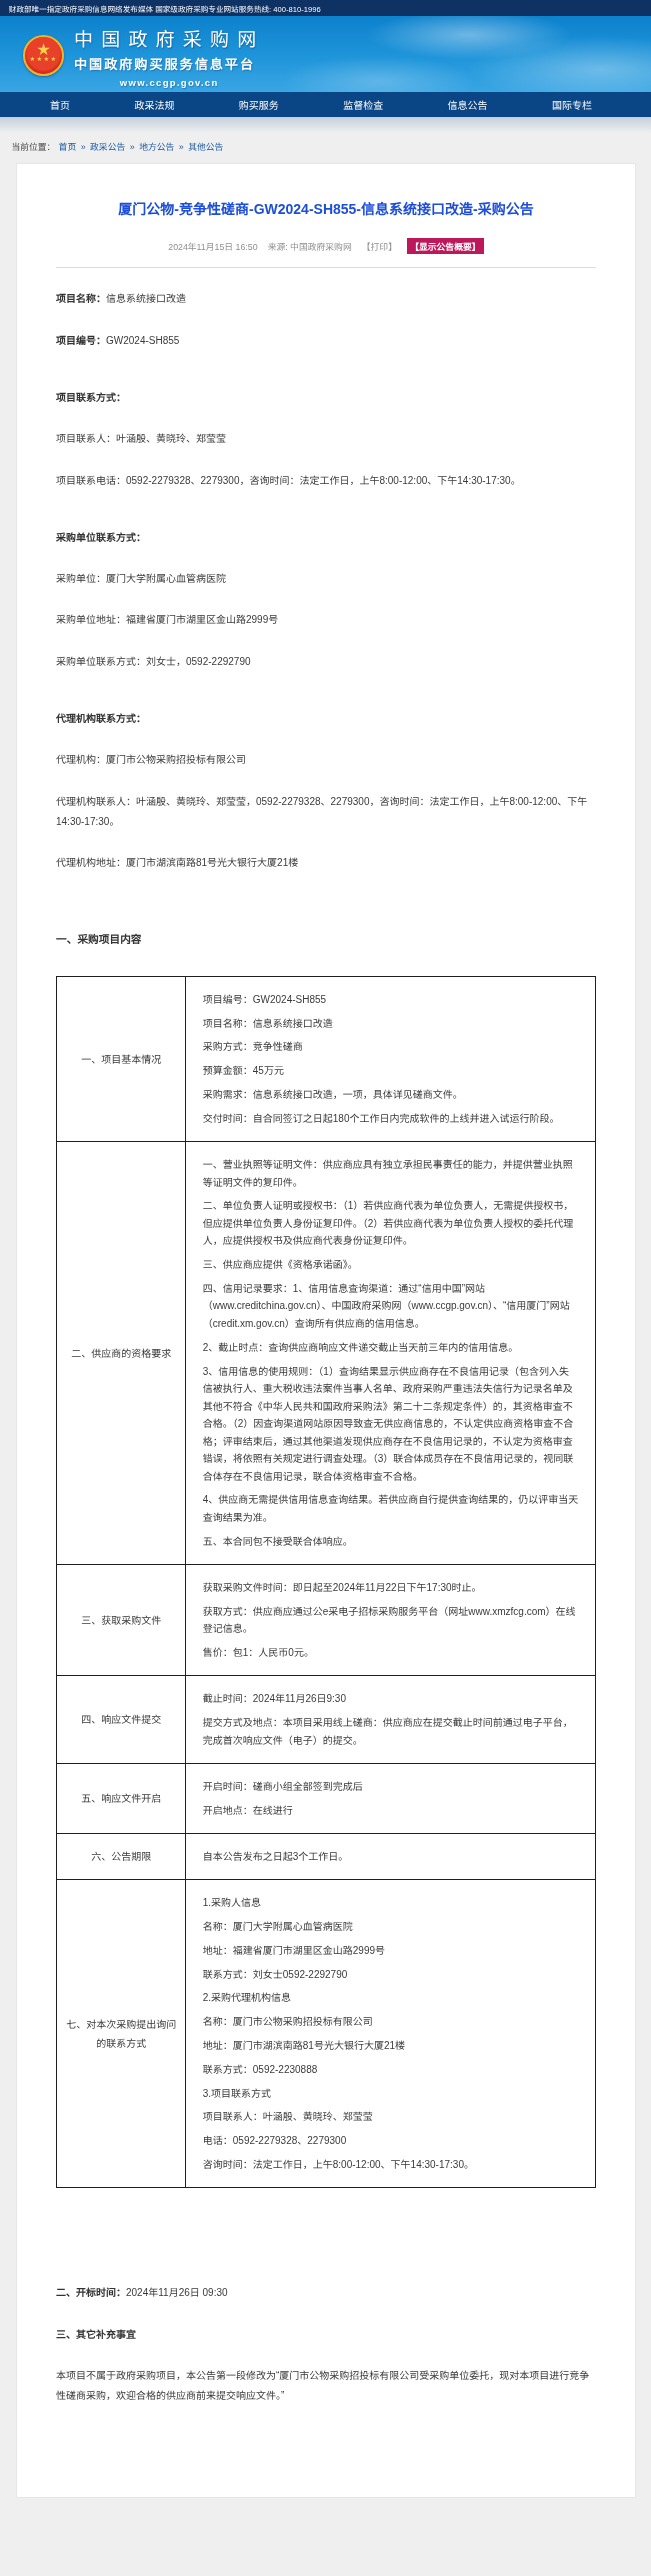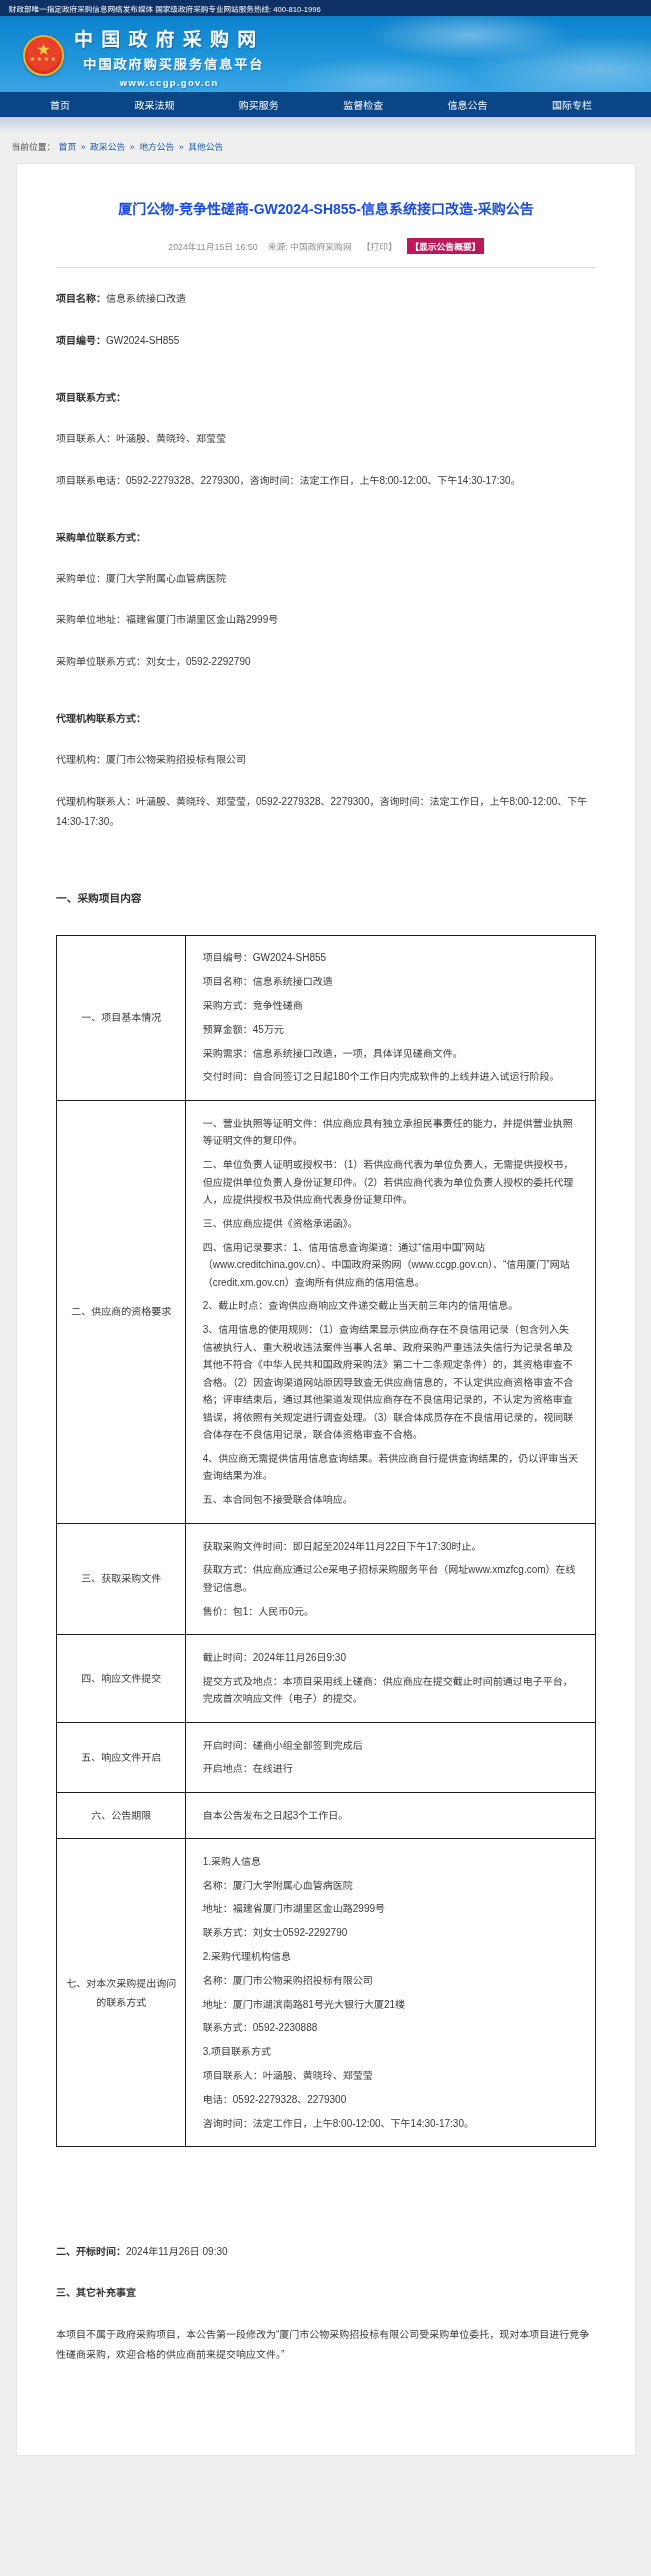--- a/index.html
+++ b/index.html
@@ -23,24 +23,24 @@
       radial-gradient(139px 35px at 58% 85%,rgba(255,255,255,.22),transparent 70%);}
   .brand{position:relative;z-index:1;display:flex;align-items:center;gap:10px;padding:7.6px 0 0 23px;}
   .emblem{width:37px;height:37px;border-radius:50%;flex:0 0 auto;position:relative;
     background:radial-gradient(circle at 50% 45%,#e8402a 0 58%,#c52314 75%);
     border:2.5px solid #eeb52a;box-shadow:0 1.3px 2.5px rgba(0,40,90,.4);}
   .emblem .star{position:absolute;left:0;right:0;top:3.8px;text-align:center;
     color:#f8d34a;font-size:16.4px;line-height:1;}
   .emblem .stars-small{position:absolute;left:0;right:0;top:19px;text-align:center;
     color:#f8d34a;font-size:6.3px;letter-spacing:1.3px;line-height:1;}
   .titles{color:#fff;}
-  .site-name{font-size:19px;font-weight:bold;letter-spacing:8.2px;
+  .site-name{font-size:19px;font-weight:normal;letter-spacing:8.2px;
     text-shadow:0.6px 1.3px 1.3px rgba(0,40,90,.45);}
   .subtitle{font-size:13.2px;font-weight:bold;letter-spacing:1.9px;margin-top:3.8px;
-    text-shadow:0.6px 0.6px 1.3px rgba(0,40,90,.4);text-align:right;}
+    text-shadow:0.6px 0.6px 1.3px rgba(0,40,90,.4);}
   .site-url{font-size:9.5px;font-weight:bold;letter-spacing:1.3px;margin-top:3.2px;text-align:center;
     text-shadow:0.6px 0.6px 1.3px rgba(0,40,90,.4);}
   
   .nav{background:#0a4586;height:25px;display:flex;align-items:center;
     justify-content:space-between;padding:0 60px 0 50px;}
   .nav-item{color:#fff;font-size:10px;text-decoration:none;white-space:nowrap;}
   .fade-strip{height:16.4px;background:linear-gradient(180deg,#c2d0dd 0%,#efeff0 100%);}
   
   .breadcrumb{padding:6.3px 11.4px 8.8px;font-size:8.8px;color:#444;}
   .bc-link{color:#1c5aa0;text-decoration:none;margin:0 3.2px;}
@@ -126,20 +126,21 @@
         <p class="para para-gap"><strong>项目联系方式：</strong></p>
         <p class="para">项目联系人：叶涵殷、黄晓玲、郑莹莹</p>
         <p class="para">项目联系电话：0592-2279328、2279300，咨询时间：法定工作日，上午8:00-12:00、下午14:30-17:30。</p>
         <p class="para para-gap"><strong>采购单位联系方式：</strong></p>
         <p class="para">采购单位：厦门大学附属心血管病医院</p>
         <p class="para">采购单位地址：福建省厦门市湖里区金山路2999号</p>
         <p class="para">采购单位联系方式：刘女士，0592-2292790</p>
         <p class="para para-gap"><strong>代理机构联系方式：</strong></p>
         <p class="para">代理机构：厦门市公物采购招投标有限公司</p>
         <p class="para">代理机构联系人：叶涵殷、黄晓玲、郑莹莹，0592-2279328、2279300，咨询时间：法定工作日，上午8:00-12:00、下午14:30-17:30。</p>
+        <p class="para">代理机构地址：厦门市湖滨南路81号光大银行大厦21楼</p>
       </div>
 
     <p class="section-heading">一、采购项目内容</p>
 
     <table class="proc">
       <tbody>
           <tr>
             <td class="row-label">一、项目基本情况</td>
             <td class="row-content">
               <p class="cell-para">项目编号：GW2024-SH855</p>

